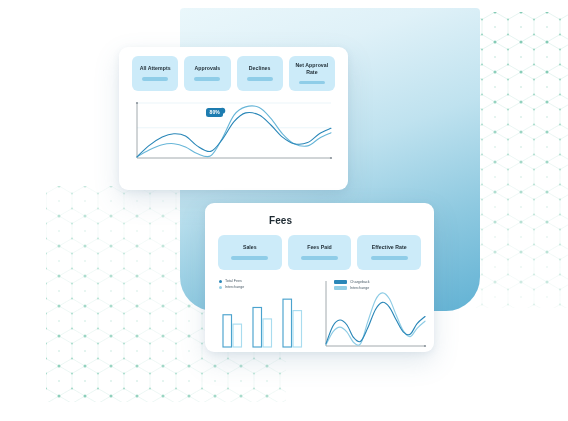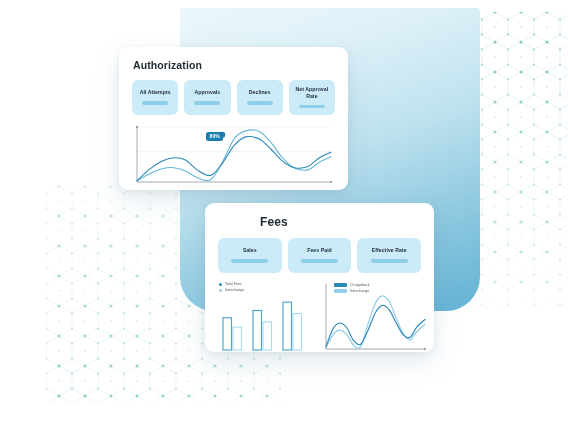--- a/index.html
+++ b/index.html
@@ -26,21 +26,21 @@
     position:absolute;background:#ffffff;border-radius:9px;
     box-shadow:0 10px 26px rgba(90,130,160,.17),0 2px 7px rgba(90,130,160,.10);
   }
   #card-auth{left:119px;top:47px;width:229px;height:143px;}
   #card-fees{left:205px;top:203px;width:229px;height:149px;}
 
   .card-title{
     font-weight:bold;color:#1e2a32;letter-spacing:.1px;
   }
   #card-auth .card-title{font-size:10.5px;margin:12px 0 0 14px;}
-  #card-fees .card-title{font-size:12px;margin:12px 0 0 7px;padding-left:48px;}
+  #card-fees .card-title{font-size:10px;margin:12px 0 0 16px;padding-left:48px;}
 
   
   .tiles{display:flex;gap:6px;padding:0 13px;margin-top:9px;}
   .tile{
     background:#ccebf9;border-radius:6px;flex:1;
     display:flex;flex-direction:column;align-items:center;justify-content:center;
     padding:6px 2px 7px;
   }
   #card-auth .tile{height:22px;}
   #card-fees .tile{height:22px;}
@@ -122,21 +122,20 @@
             <rect width="240" height="216" fill="url(#fade2)"></rect>
           </mask>
       </defs>
       <rect width="240" height="216" fill="url(#lat2)" mask="url(#m2)" opacity="0.8"></rect>
     </svg>
   </div>
 
   <div class="bluepanel"></div>
 
   <div class="card" id="card-auth">
-    <div class="card-title">Authorization</div>
 
     <div class="tiles">
       <div class="tile">
         <div class="tile-label">All Attempts</div>
         <div class="tile-bar"></div>
       </div>
       <div class="tile">
         <div class="tile-label">Approvals</div>
         <div class="tile-bar"></div>
       </div>

